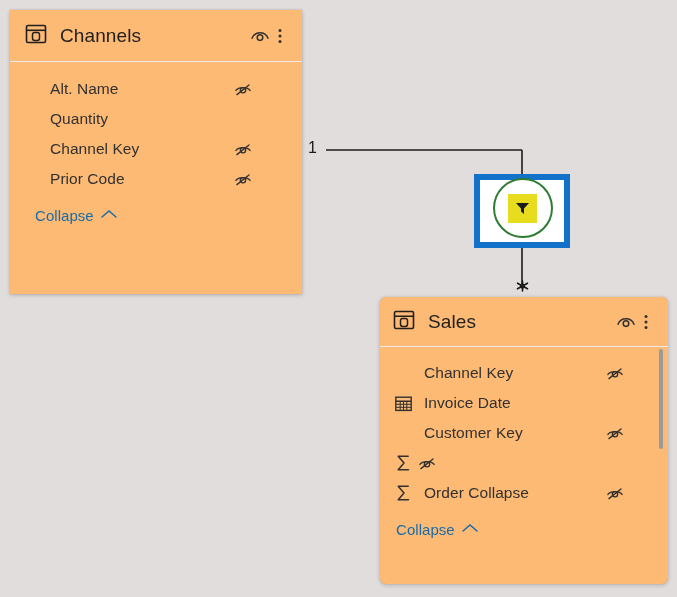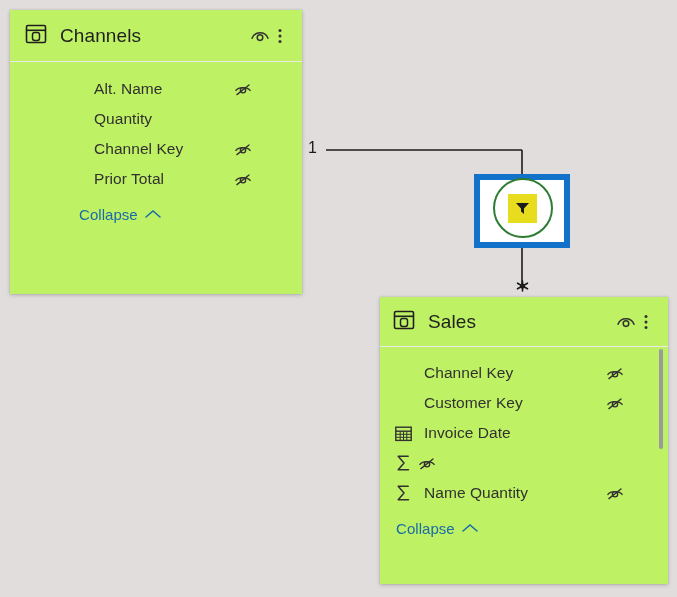--- a/index.html
+++ b/index.html
@@ -12,21 +12,21 @@
     background: #e1dddd;
     font-family: "Liberation Sans", sans-serif;
     position: relative;
     overflow: hidden;
     -webkit-font-smoothing: antialiased;
   }
 
   
   .card {
     position: absolute;
-    background: #bef264;
+    background: #fdba74;
     box-shadow: 0 1px 4px rgba(0,0,0,0.22), 0 0 1px rgba(0,0,0,0.18);
     box-sizing: border-box;
     overflow: hidden;
   }
   .card-header {
     display: flex;
     align-items: center;
     box-sizing: border-box;
     border-bottom: 1px solid #ebebeb;
   }
@@ -85,20 +85,21 @@
     flex: 0 0 auto;
     width: 22px;
     display: flex;
     align-items: center;
     justify-content: center;
   }
   .field-hidden.empty { visibility: hidden; }
 
   .collapse-row {
     display: flex;
+    align-items: center;
     cursor: pointer;
     width: max-content;
   }
   .collapse-label {
     font-size: 15px;
     color: #1a6ba8;
     margin-right: 6px;
     letter-spacing: .05px;
   }
 
@@ -106,37 +107,38 @@
   #card-channels {
     left: 10px;
     top: 10px;
     width: 292px;
     height: 284px;
   }
   #card-channels .card-header {
     height: 52px;
     padding: 0 14px 0 14px;
   }
-  #card-channels .field-list { padding-top: 12px; padding-left: 44px; }
+  #card-channels .field-list { padding-top: 12px; }
   #card-channels .field-row {
     height: 30px;
     padding-left: 40px;
     padding-right: 48px;
   }
   #card-channels .collapse-row {
     margin-top: 12px;
     margin-left: 25px;
   }
 
   
   #card-sales {
     left: 380px;
     top: 297px;
     width: 288px;
     height: 287px;
+    border-radius: 6px;
   }
   #card-sales .card-header {
     height: 50px;
     padding: 0 14px 0 12px;
   }
   #card-sales .field-list { padding-top: 11px; }
   #card-sales .field-row {
     height: 30px;
     padding-left: 14px;
     padding-right: 42px;
@@ -278,21 +280,21 @@
         <svg width="20" height="20" viewBox="0 0 22 22">
           <path d="M3.2 12.6 C6 8.4 16 8.4 18.8 12.6" fill="none" stroke="#323130" stroke-width="1.5" stroke-linecap="round"></path>
           <circle cx="11" cy="12.4" r="2.9" fill="none" stroke="#323130" stroke-width="1.5"></circle>
           <line x1="4.3" y1="17.2" x2="17.6" y2="6.6" stroke="#323130" stroke-width="1.5" stroke-linecap="round"></line>
         </svg>
       </span>
     </div>
 
 
     <div class="field-row">
-      <span class="field-name">Prior Total</span>
+      <span class="field-name">Prior Code</span>
       <span class="field-hidden">
         <svg width="20" height="20" viewBox="0 0 22 22">
           <path d="M3.2 12.6 C6 8.4 16 8.4 18.8 12.6" fill="none" stroke="#323130" stroke-width="1.5" stroke-linecap="round"></path>
           <circle cx="11" cy="12.4" r="2.9" fill="none" stroke="#323130" stroke-width="1.5"></circle>
           <line x1="4.3" y1="17.2" x2="17.6" y2="6.6" stroke="#323130" stroke-width="1.5" stroke-linecap="round"></line>
         </svg>
       </span>
     </div>
 
     <div class="collapse-row">
@@ -370,69 +372,69 @@
         <svg width="20" height="20" viewBox="0 0 22 22">
           <path d="M3.2 12.6 C6 8.4 16 8.4 18.8 12.6" fill="none" stroke="#323130" stroke-width="1.5" stroke-linecap="round"></path>
           <circle cx="11" cy="12.4" r="2.9" fill="none" stroke="#323130" stroke-width="1.5"></circle>
           <line x1="4.3" y1="17.2" x2="17.6" y2="6.6" stroke="#323130" stroke-width="1.5" stroke-linecap="round"></line>
         </svg>
       </span>
     </div>
 
 
     <div class="field-row">
-      <span class="field-icon"></span>
-      <span class="field-name">Customer Key</span>
-      <span class="field-hidden">
-        <svg width="20" height="20" viewBox="0 0 22 22">
-          <path d="M3.2 12.6 C6 8.4 16 8.4 18.8 12.6" fill="none" stroke="#323130" stroke-width="1.5" stroke-linecap="round"></path>
-          <circle cx="11" cy="12.4" r="2.9" fill="none" stroke="#323130" stroke-width="1.5"></circle>
-          <line x1="4.3" y1="17.2" x2="17.6" y2="6.6" stroke="#323130" stroke-width="1.5" stroke-linecap="round"></line>
-        </svg>
-      </span>
-    </div>
-
-    <div class="field-row">
       <span class="field-icon">
         <svg width="19" height="19" viewBox="0 0 19 19">
           <rect x="1.8" y="3.2" width="15.4" height="13.2" fill="none" stroke="#323130" stroke-width="1.4"></rect>
           <line x1="1.8" y1="7.2" x2="17.2" y2="7.2" stroke="#323130" stroke-width="1.4"></line>
           <line x1="6.2" y1="7.6" x2="6.2" y2="16.2" stroke="#323130" stroke-width="1"></line>
           <line x1="9.5" y1="7.6" x2="9.5" y2="16.2" stroke="#323130" stroke-width="1"></line>
           <line x1="12.8" y1="7.6" x2="12.8" y2="16.2" stroke="#323130" stroke-width="1"></line>
           <line x1="2" y1="10.3" x2="17" y2="10.3" stroke="#323130" stroke-width="1"></line>
           <line x1="2" y1="13.3" x2="17" y2="13.3" stroke="#323130" stroke-width="1"></line>
         </svg>
       </span>
       <span class="field-name">Invoice Date</span>
       <span class="field-hidden empty"></span>
     </div>
 
     <div class="field-row">
+      <span class="field-icon"></span>
+      <span class="field-name">Customer Key</span>
+      <span class="field-hidden">
+        <svg width="20" height="20" viewBox="0 0 22 22">
+          <path d="M3.2 12.6 C6 8.4 16 8.4 18.8 12.6" fill="none" stroke="#323130" stroke-width="1.5" stroke-linecap="round"></path>
+          <circle cx="11" cy="12.4" r="2.9" fill="none" stroke="#323130" stroke-width="1.5"></circle>
+          <line x1="4.3" y1="17.2" x2="17.6" y2="6.6" stroke="#323130" stroke-width="1.5" stroke-linecap="round"></line>
+        </svg>
+      </span>
+    </div>
+
+    <div class="field-row">
       <span class="field-icon">
         <svg width="19" height="20" viewBox="0 0 19 20">
           <path d="M14.2 3.2 H4.2 L10 10 L4.2 16.8 H14.5" fill="none" stroke="#323130" stroke-width="1.5" stroke-linejoin="round" stroke-linecap="round"></path>
         </svg>
       </span>
       <span class="field-hidden">
         <svg width="20" height="20" viewBox="0 0 22 22">
           <path d="M3.2 12.6 C6 8.4 16 8.4 18.8 12.6" fill="none" stroke="#323130" stroke-width="1.5" stroke-linecap="round"></path>
           <circle cx="11" cy="12.4" r="2.9" fill="none" stroke="#323130" stroke-width="1.5"></circle>
           <line x1="4.3" y1="17.2" x2="17.6" y2="6.6" stroke="#323130" stroke-width="1.5" stroke-linecap="round"></line>
         </svg>
       </span>
     </div>
 
     <div class="field-row">
       <span class="field-icon">
         <svg width="19" height="20" viewBox="0 0 19 20">
           <path d="M14.2 3.2 H4.2 L10 10 L4.2 16.8 H14.5" fill="none" stroke="#323130" stroke-width="1.5" stroke-linejoin="round" stroke-linecap="round"></path>
         </svg>
       </span>
-      <span class="field-name">Name Quantity</span>
+      <span class="field-name">Order Collapse</span>
       <span class="field-hidden">
         <svg width="20" height="20" viewBox="0 0 22 22">
           <path d="M3.2 12.6 C6 8.4 16 8.4 18.8 12.6" fill="none" stroke="#323130" stroke-width="1.5" stroke-linecap="round"></path>
           <circle cx="11" cy="12.4" r="2.9" fill="none" stroke="#323130" stroke-width="1.5"></circle>
           <line x1="4.3" y1="17.2" x2="17.6" y2="6.6" stroke="#323130" stroke-width="1.5" stroke-linecap="round"></line>
         </svg>
       </span>
     </div>
 
     <div class="collapse-row">

